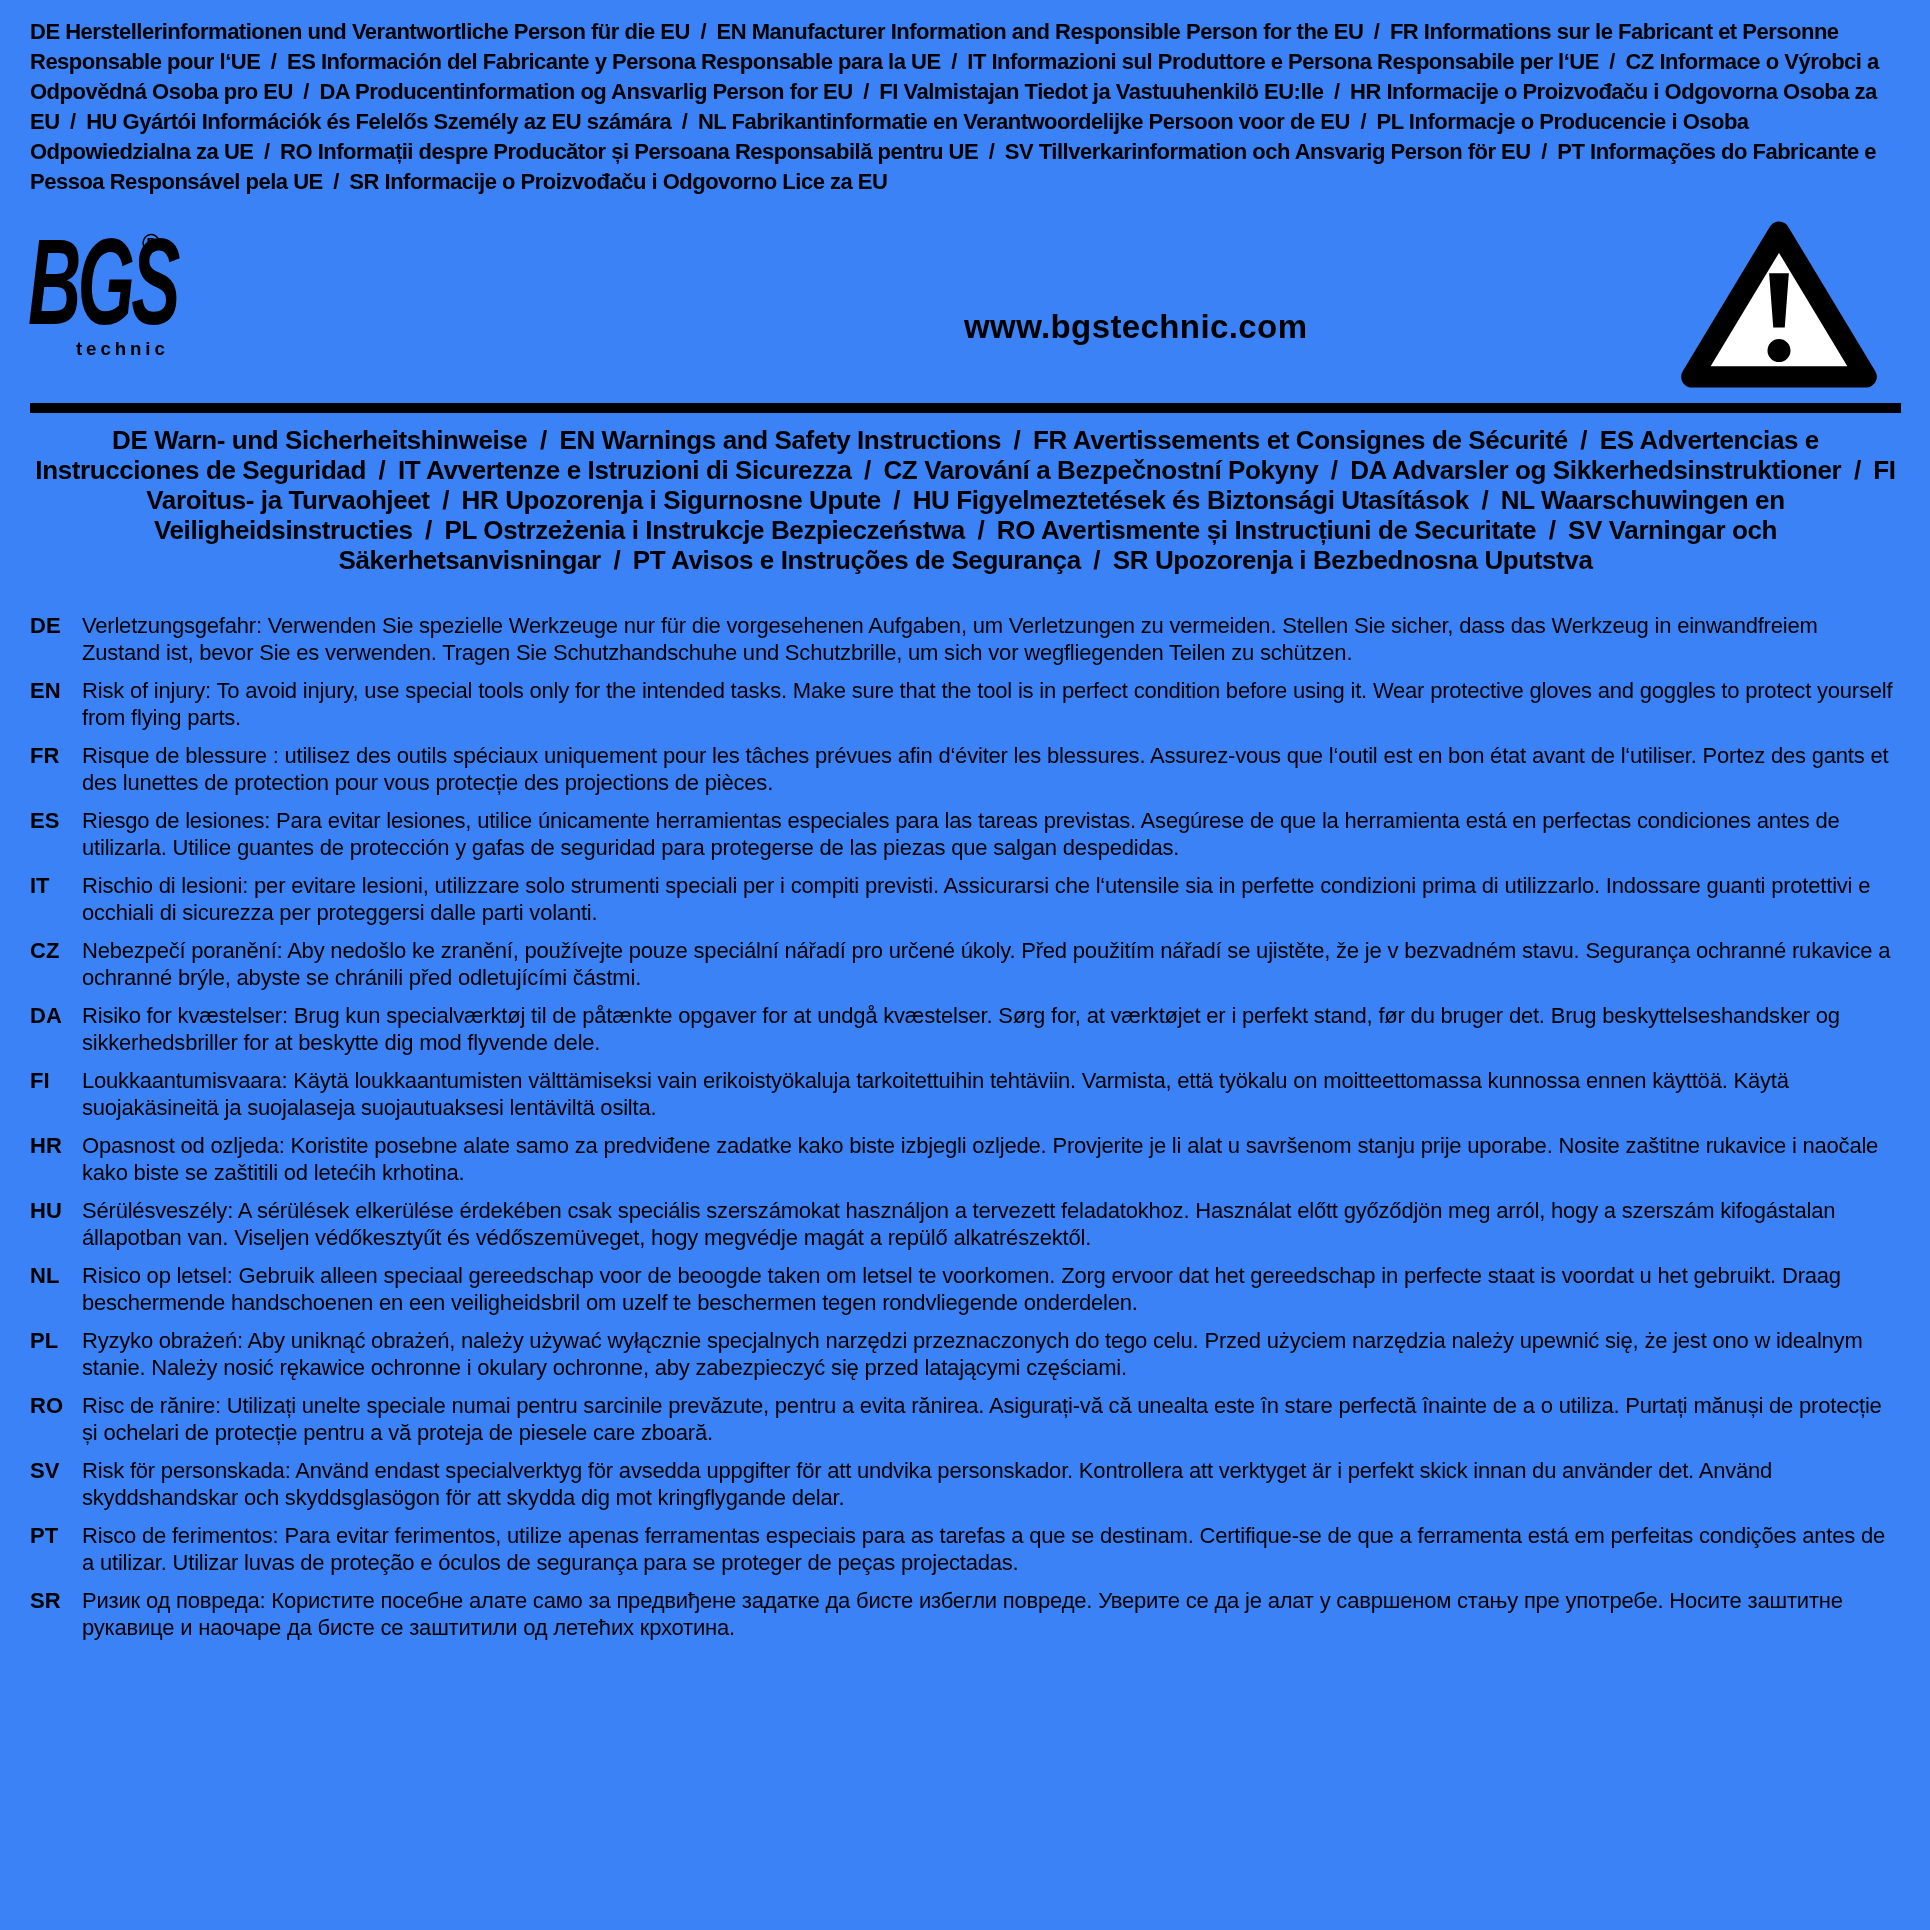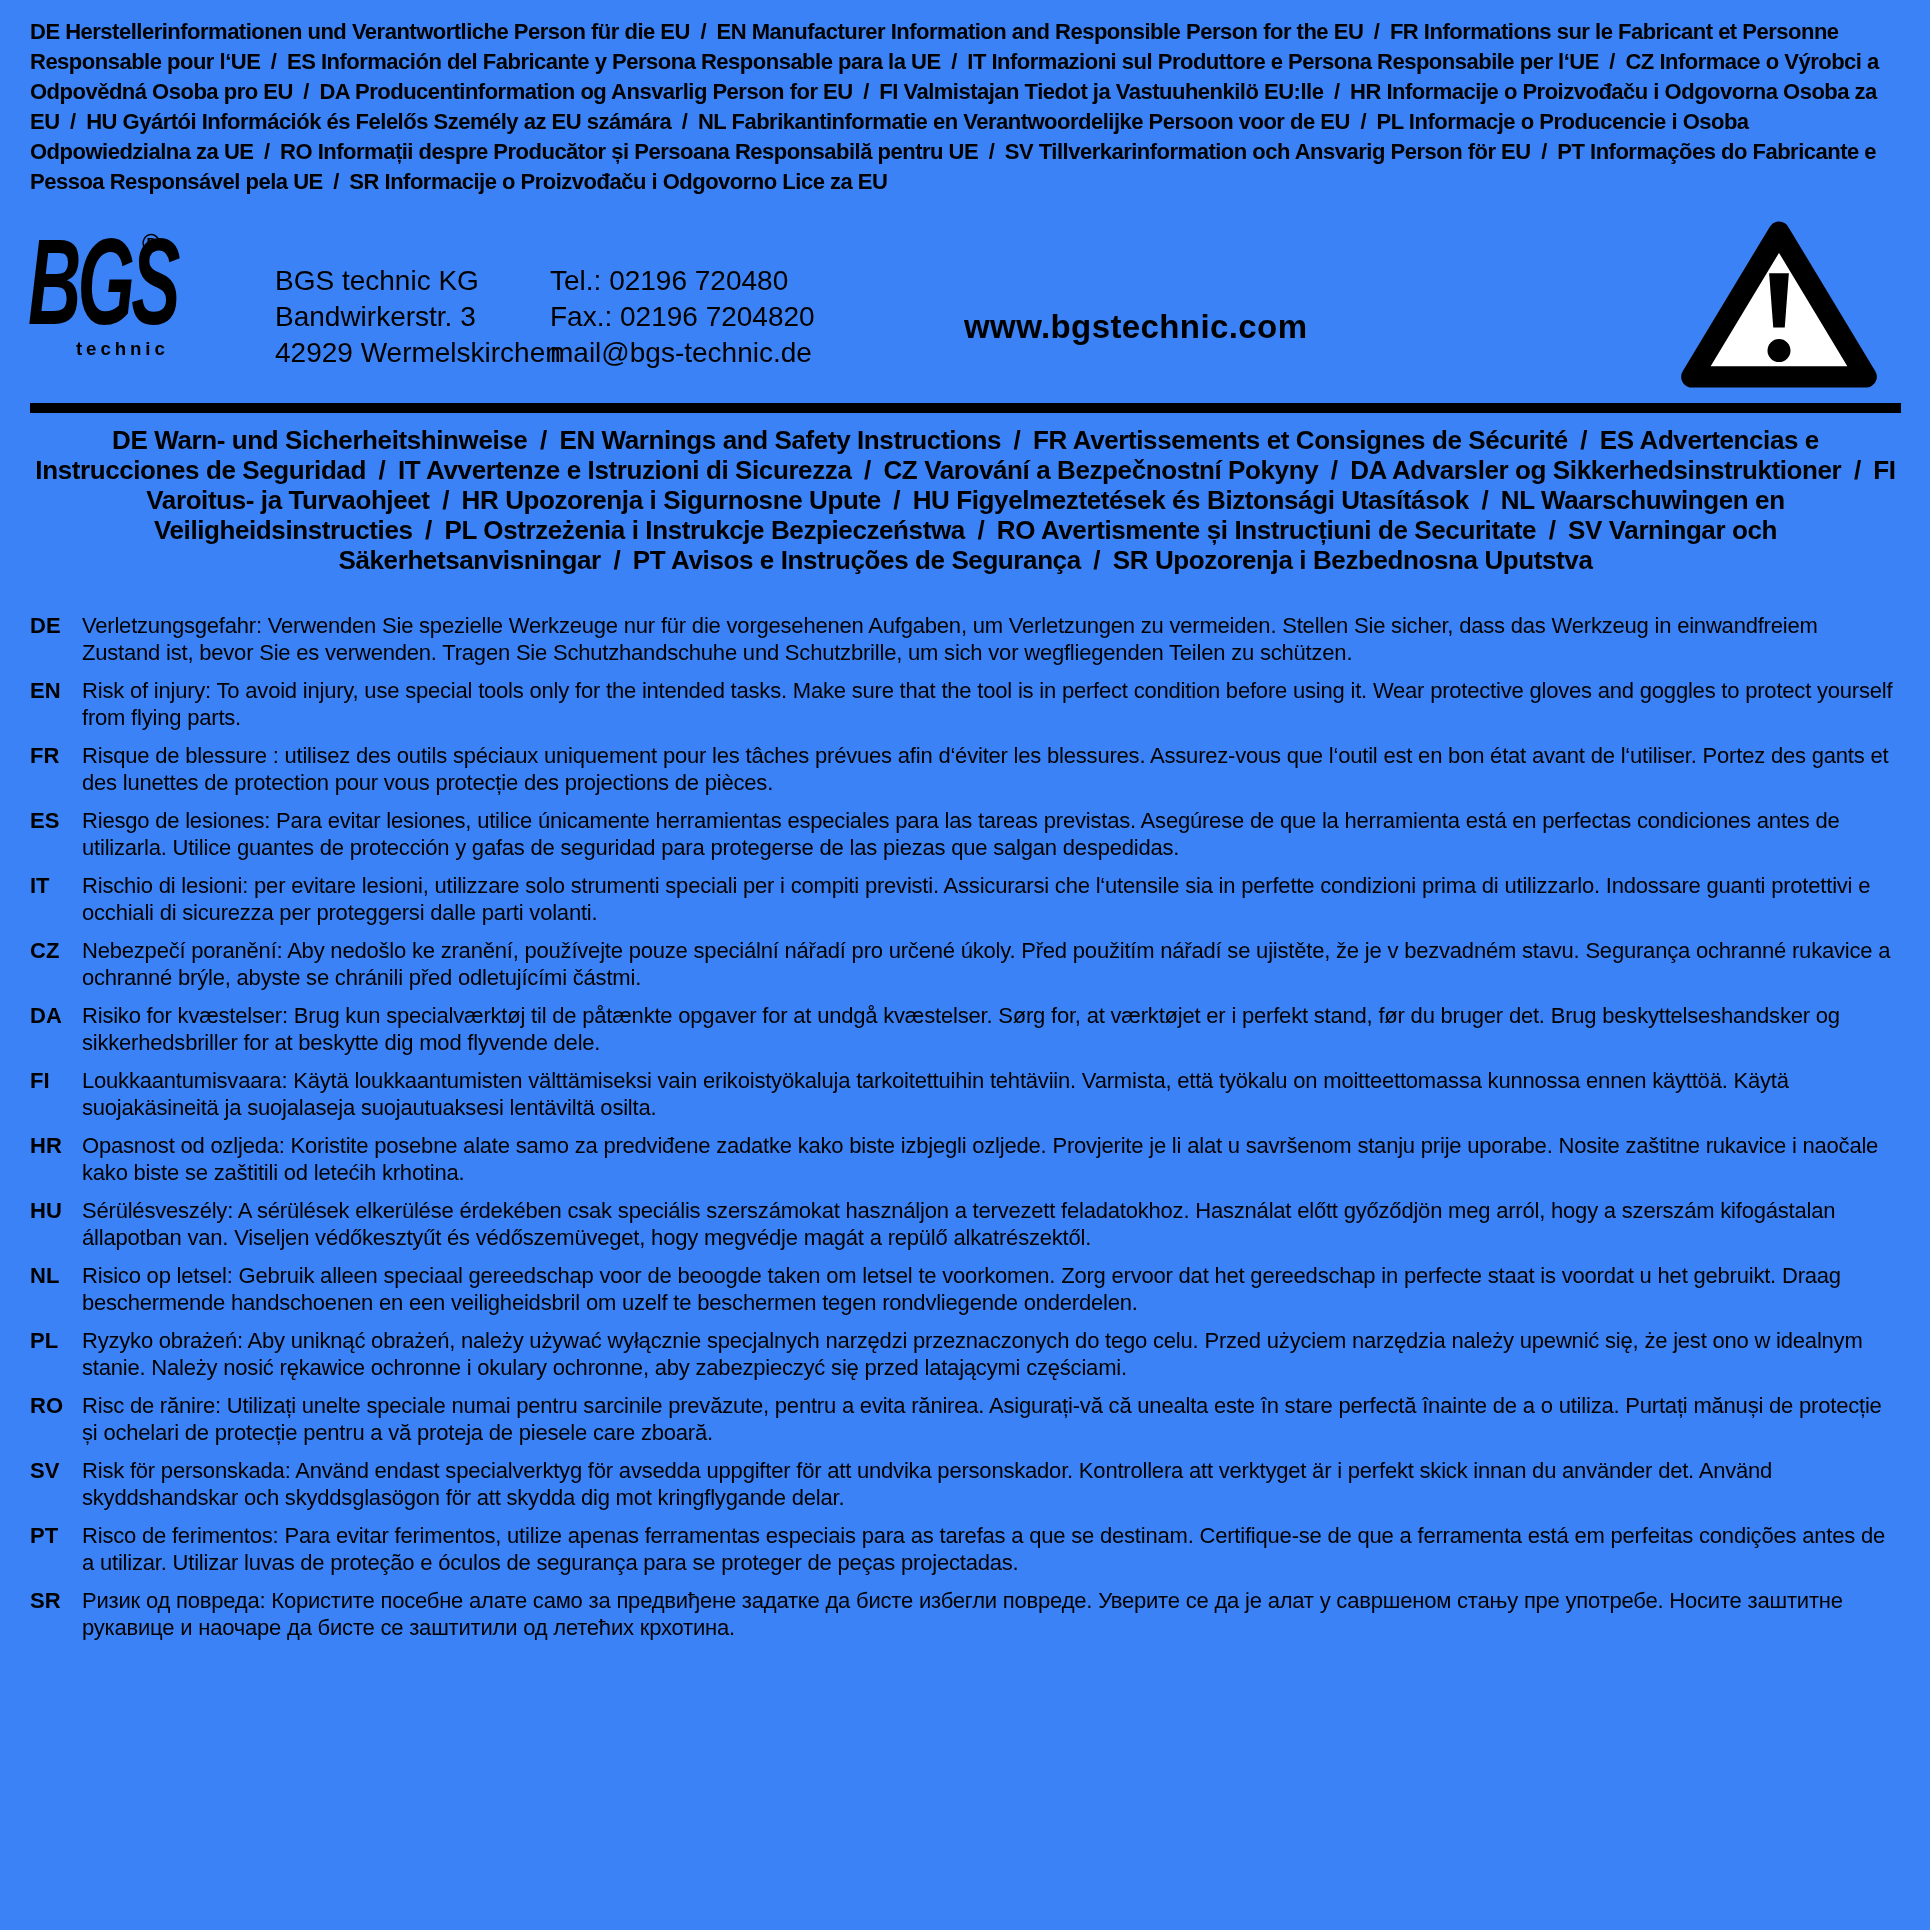--- a/index.html
+++ b/index.html
@@ -52,31 +52,21 @@
 <div class="page">
 
   <p class="header-top" id="header-top"><span>DE </span><span>Herstellerinformationen und Verantwortliche Person für die EU</span><span> / </span><span>EN </span><span>Manufacturer Information and Responsible Person for the EU</span><span> / </span><span>FR </span><span>Informations sur le Fabricant et Personne Responsable pour l‘UE</span><span> / </span><span>ES </span><span>Información del Fabricante y Persona Responsable para la UE</span><span> / </span><span>IT </span><span>Informazioni sul Produttore e Persona Responsabile per l‘UE</span><span> / </span><span>CZ </span><span>Informace o Výrobci a Odpovědná Osoba pro EU</span><span> / </span><span>DA </span><span>Producentinformation og Ansvarlig Person for EU</span><span> / </span><span>FI </span><span>Valmistajan Tiedot ja Vastuuhenkilö EU:lle</span><span> / </span><span>HR </span><span>Informacije o Proizvođaču i Odgovorna Osoba za EU</span><span> / </span><span>HU </span><span>Gyártói Információk és Felelős Személy az EU számára</span><span> / </span><span>NL </span><span>Fabrikantinformatie en Verantwoordelijke Persoon voor de EU</span><span> / </span><span>PL </span><span>Informacje o Producencie i Osoba Odpowiedzialna za UE</span><span> / </span><span>RO </span><span>Informații despre Producător și Persoana Responsabilă pentru UE</span><span> / </span><span>SV </span><span>Tillverkarinformation och Ansvarig Person för EU</span><span> / </span><span>PT </span><span>Informações do Fabricante e Pessoa Responsável pela UE</span><span> / </span><span>SR </span><span>Informacije o Proizvođaču i Odgovorno Lice za EU</span></p>
 
   <div class="logo">
     <div class="logo-bgs">BGS</div>
     <span class="logo-reg">®</span>
     <div class="logo-technic">technic</div>
   </div>
 
-  <div class="address">
-    <div>BGS technic KG</div>
-    <div>Bandwirkerstr. 3</div>
-    <div>42929 Wermelskirchen</div>
-  </div>
 
-  <div class="contact">
-    <div>Tel.: 02196 720480</div>
-    <div>Fax.: 02196 7204820</div>
-    <div>mail@bgs-technic.de</div>
-  </div>
 
   <div class="website">www.bgstechnic.com</div>
 
   <div class="warning-triangle">
     <svg viewBox="0 0 120 104" xmlns="http://www.w3.org/2000/svg">
       <path d="M60 8 L113 96 L7 96 Z" fill="#ffffff" stroke="#000000" stroke-width="13" stroke-linejoin="round"></path>
       <path d="M54 33 h12 l-2.5 33 h-7 Z" fill="#000000"></path>
       <circle cx="60" cy="80" r="7" fill="#000000"></circle>
     </svg>
   </div>

